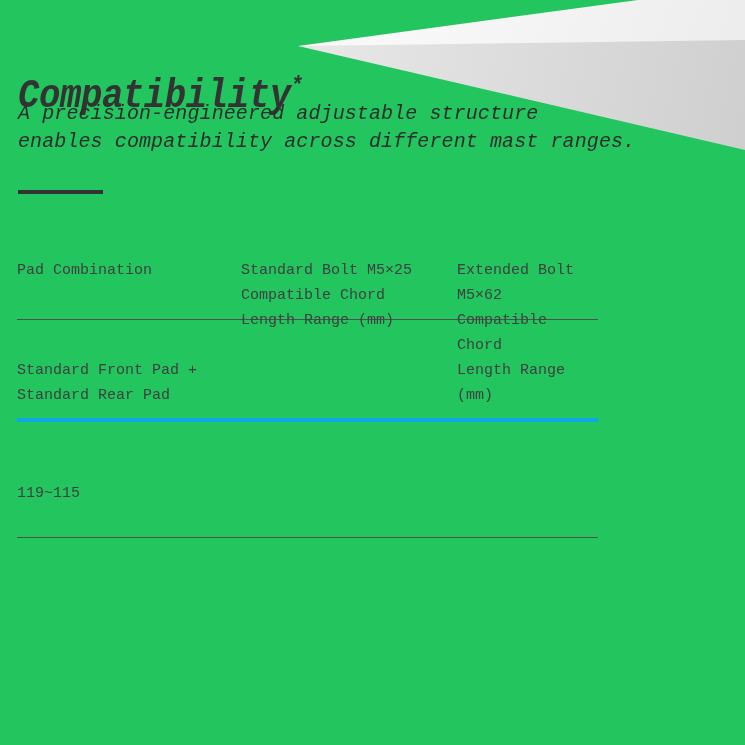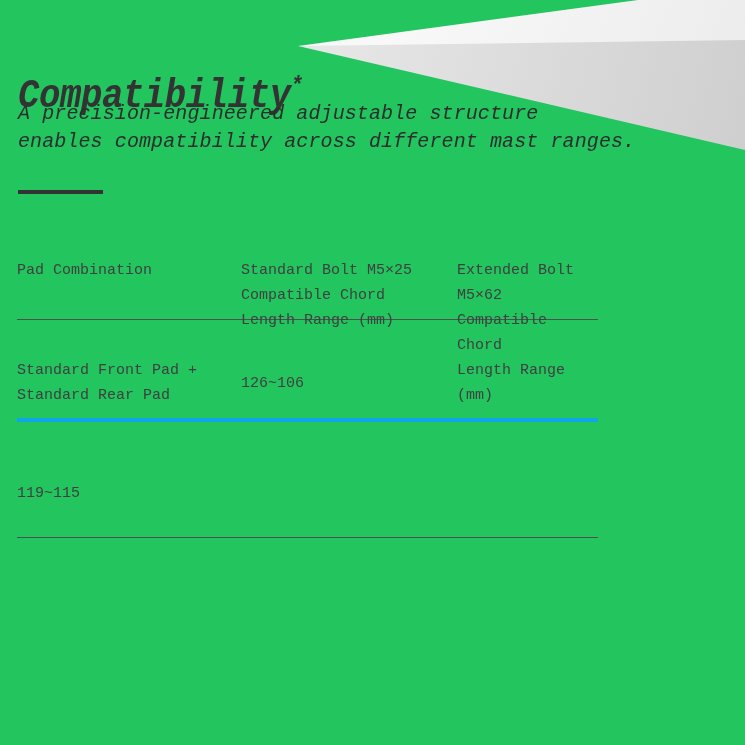--- a/index.html
+++ b/index.html
@@ -136,21 +136,20 @@
 Compatible Chord
 Length Range (mm)</div>
       <div class="cell">Extended Bolt M5×62
 Compatible Chord
 Length Range (mm)</div>
     </div>
 
     <div class="t-row r1">
       <div class="cell">Standard Front Pad +
 Standard Rear Pad</div>
-      <div class="cell">126~106</div>
     </div>
 
     <div class="t-row r2">
       <div class="cell">119~115</div>
     </div>
 
   </div>
 
 
 </div>

